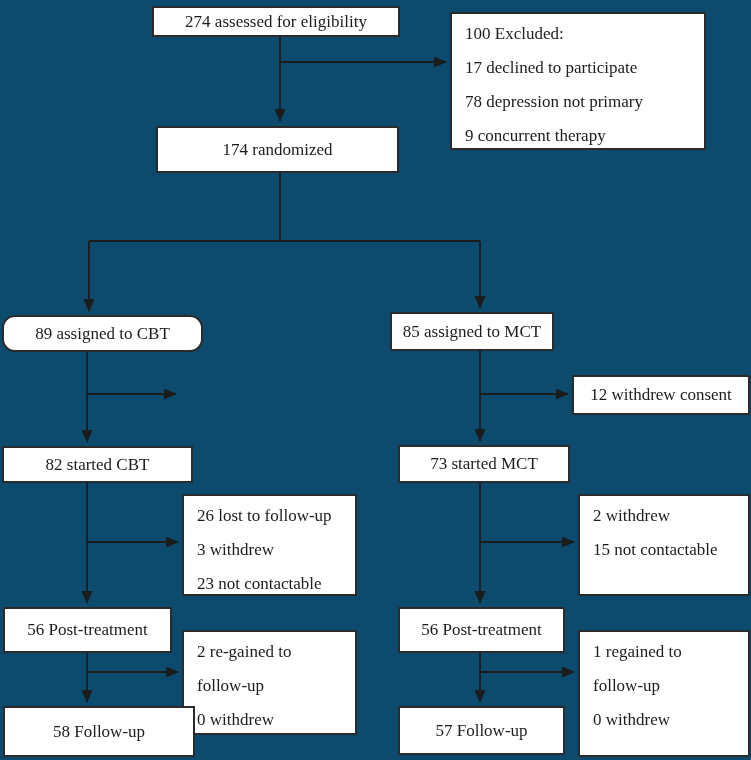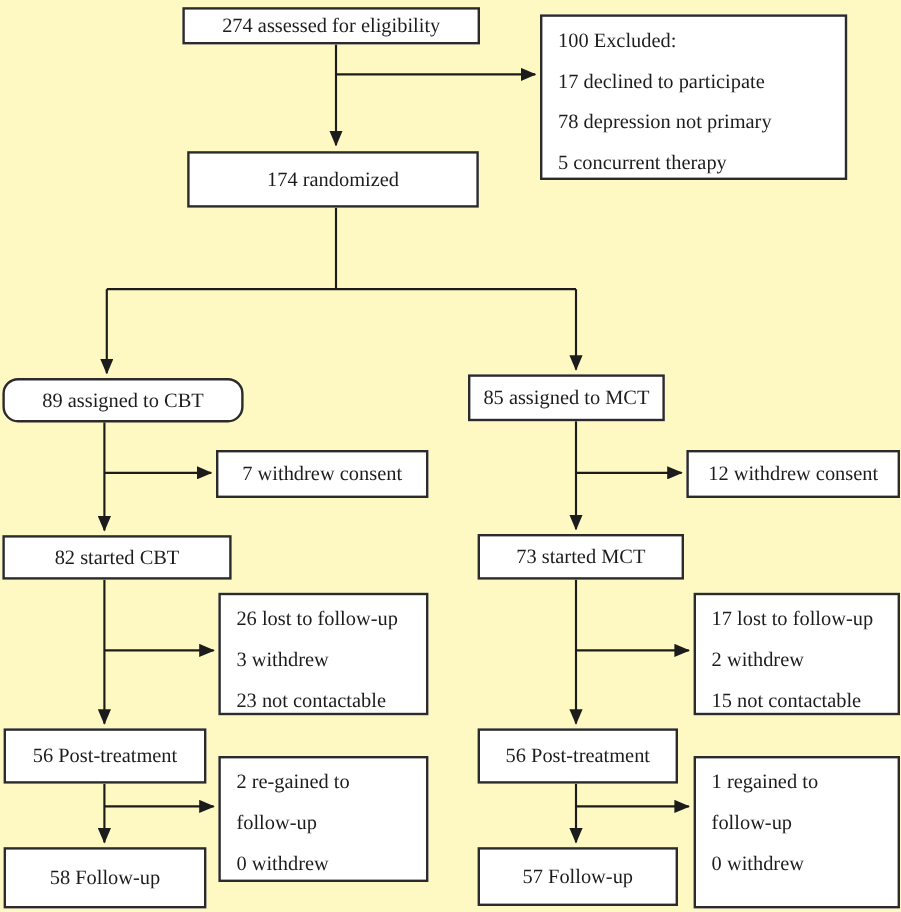--- a/index.html
+++ b/index.html
@@ -1,19 +1,19 @@
 <!DOCTYPE html>
 <html><head>
 <meta charset="utf-8">
 <style>
   html,body{margin:0;padding:0;background:#ffffff;}
   #stage{
     position:relative;
     width:751px;height:760px;
-    background:#fef9c3;
+    background:#0c4a6e;
     font-family:"Liberation Serif","DejaVu Serif",serif;
     color:#1c1c1c;
     overflow:hidden;
   }
   #connectors{position:absolute;left:0;top:0;width:751px;height:760px;}
   .box{
     position:absolute;
     box-sizing:border-box;
     border:2px solid #2b2b2b;
     background:#ffffff;
@@ -69,34 +69,31 @@
   </svg>
 
   <div class="box center" style="left:152px;top:6px;width:248px;height:31px;">
     <span>274 assessed for eligibility</span>
   </div>
 
   <div class="box multi" style="left:450px;top:12px;width:256px;height:138px;">
     <div class="ln">100 Excluded:</div>
     <div class="ln">17 declined to participate</div>
     <div class="ln">78 depression not primary</div>
-    <div class="ln">5 concurrent therapy</div>
+    <div class="ln">9 concurrent therapy</div>
   </div>
 
   <div class="box center" style="left:156px;top:126px;width:243px;height:47px;">
     <span>174 randomized</span>
   </div>
 
   <div class="box center" style="left:2px;top:315px;width:201px;height:37px;border-radius:13px;">
     <span>89 assigned to CBT</span>
   </div>
 
-  <div class="box center" style="left:180px;top:375px;width:177px;height:40px;">
-    <span>7 withdrew consent</span>
-  </div>
 
   <div class="box center" style="left:2px;top:446px;width:191px;height:37px;">
     <span>82 started CBT</span>
   </div>
 
   <div class="box multi" style="left:182px;top:494px;width:175px;height:102px;">
     <div class="ln">26 lost to follow-up</div>
     <div class="ln">3 withdrew</div>
     <div class="ln">23 not contactable</div>
   </div>
@@ -104,38 +101,37 @@
   <div class="box center" style="left:3px;top:607px;width:169px;height:46px;">
     <span>56 Post-treatment</span>
   </div>
 
   <div class="box multi" style="left:182px;top:630px;width:175px;height:105px;">
     <div class="ln">2 re-gained to</div>
     <div class="ln">follow-up</div>
     <div class="ln">0 withdrew</div>
   </div>
 
-  <div class="box center" style="left:3px;top:706px;width:169px;height:51px;">
+  <div class="box center" style="left:3px;top:706px;width:192px;height:51px;">
     <span>58 Follow-up</span>
   </div>
 
   <div class="box center" style="left:390px;top:312px;width:164px;height:39px;">
     <span>85 assigned to MCT</span>
   </div>
 
   <div class="box center" style="left:572px;top:375px;width:178px;height:40px;">
     <span>12 withdrew consent</span>
   </div>
 
   <div class="box center" style="left:398px;top:445px;width:172px;height:38px;">
     <span>73 started MCT</span>
   </div>
 
   <div class="box multi" style="left:578px;top:494px;width:172px;height:102px;">
-    <div class="ln">17 lost to follow-up</div>
     <div class="ln">2 withdrew</div>
     <div class="ln">15 not contactable</div>
   </div>
 
   <div class="box center" style="left:398px;top:607px;width:167px;height:46px;">
     <span>56 Post-treatment</span>
   </div>
 
   <div class="box multi" style="left:578px;top:630px;width:172px;height:127px;">
     <div class="ln">1 regained to</div>

